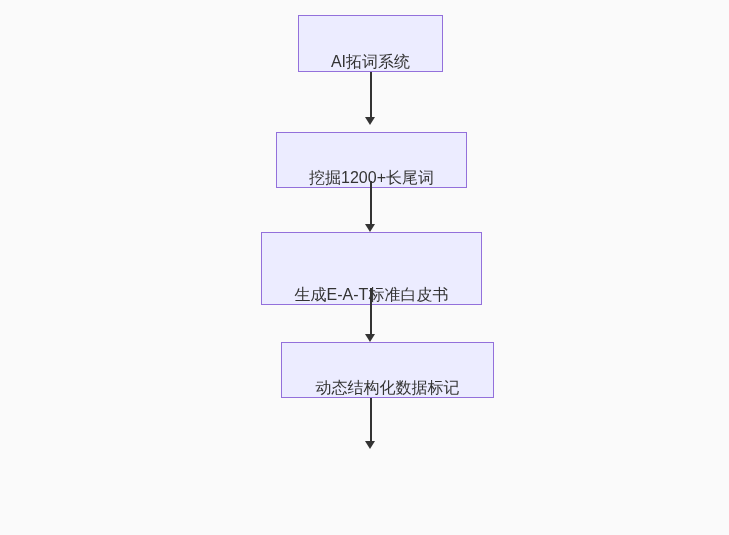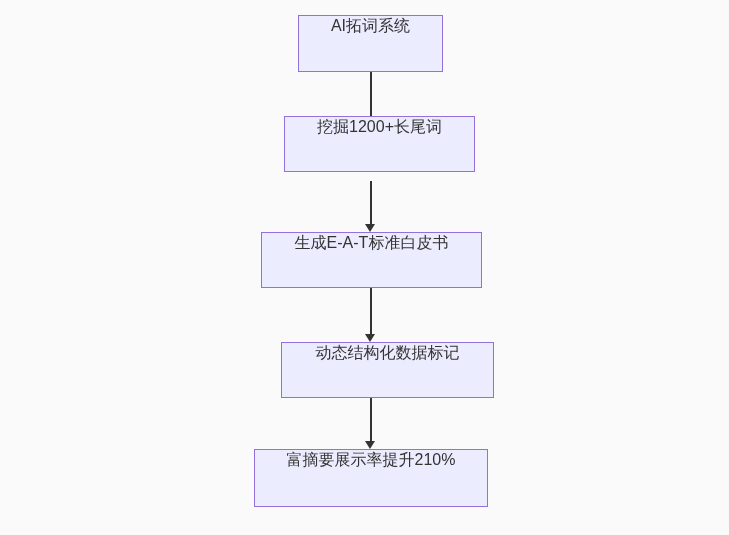--- a/index.html
+++ b/index.html
@@ -13,34 +13,34 @@
     height: 535px;
     background: var(--bg, #fafafa);
     overflow: hidden;
   }
   .node {
     position: absolute;
     box-sizing: border-box;
     background: var(--node-fill, #ECECFF);
     border: 1px solid var(--node-border, #9370DB);
     display: flex;
-    align-items: flex-start;
+    align-items: flex-end;
     justify-content: center;
   }
   .node-label {
     color: var(--text-color, #333333);
     font-size: 16px;
     line-height: 1.2;
     white-space: nowrap;
     text-align: center;
   }
   
   .n1 { left: 298px; top: 15px;  width: 145px; height: 57px; }
-  .n2 { left: 276px; top: 116px; width: 191px; height: 56px; margin-left: 8px; }
-  .n3 { left: 261px; top: 232px; width: 221px; height: 56px; }
+  .n2 { left: 276px; top: 132px; width: 191px; height: 56px; }
+  .n3 { left: 261px; top: 232px; width: 221px; height: 73px; }
   .n4 { left: 265px; top: 342px; width: 213px; height: 56px; margin-left: 16px; }
   .n5 { left: 254px; top: 449px; width: 234px; height: 58px; }
 
   .arrow {
     position: absolute;
     left: 365px;
     width: 11px;
   }
   .a1 { top: 72px;  height: 53px; }
   .a2 { top: 181px; height: 51px; }
@@ -100,17 +100,14 @@
 
   <div class="node n4">
     <span class="node-label">动态结构化数据标记</span>
   </div>
 
   <div class="arrow a4">
     <div class="arrow-line"></div>
     <div class="arrow-head"></div>
   </div>
 
-  <div class="node n5">
-    <span class="node-label">富摘要展示率提升210%</span>
-  </div>
 
 </div>
 
 </body></html>

